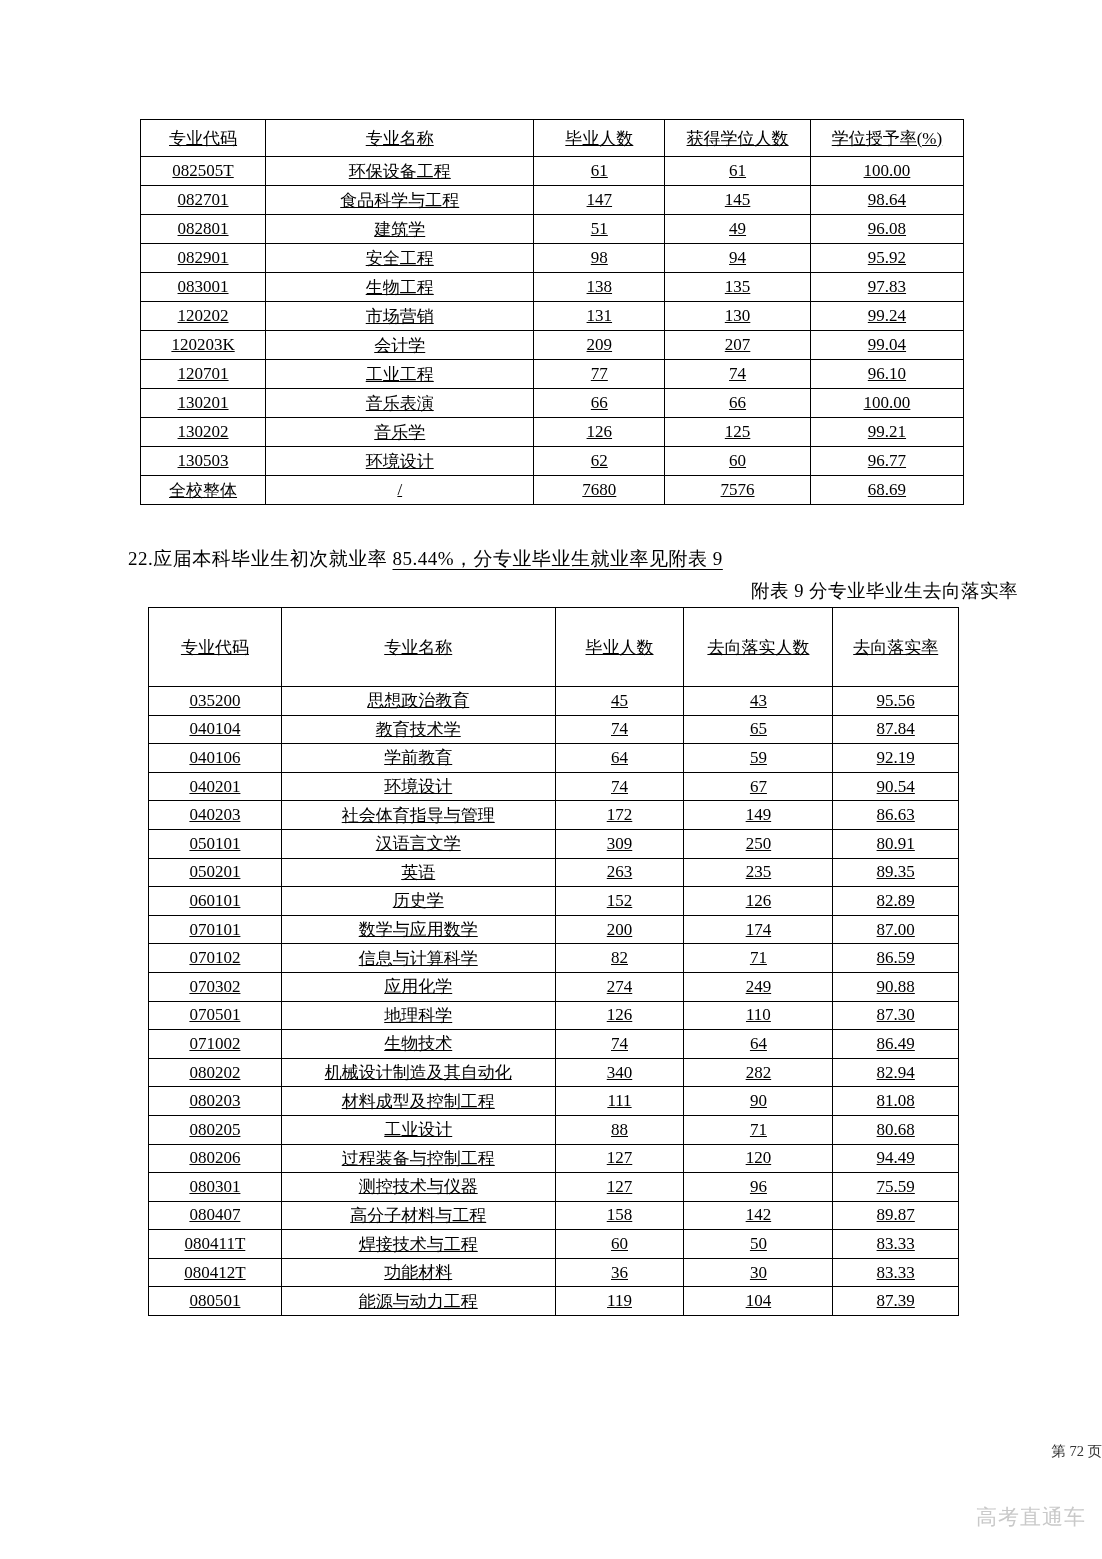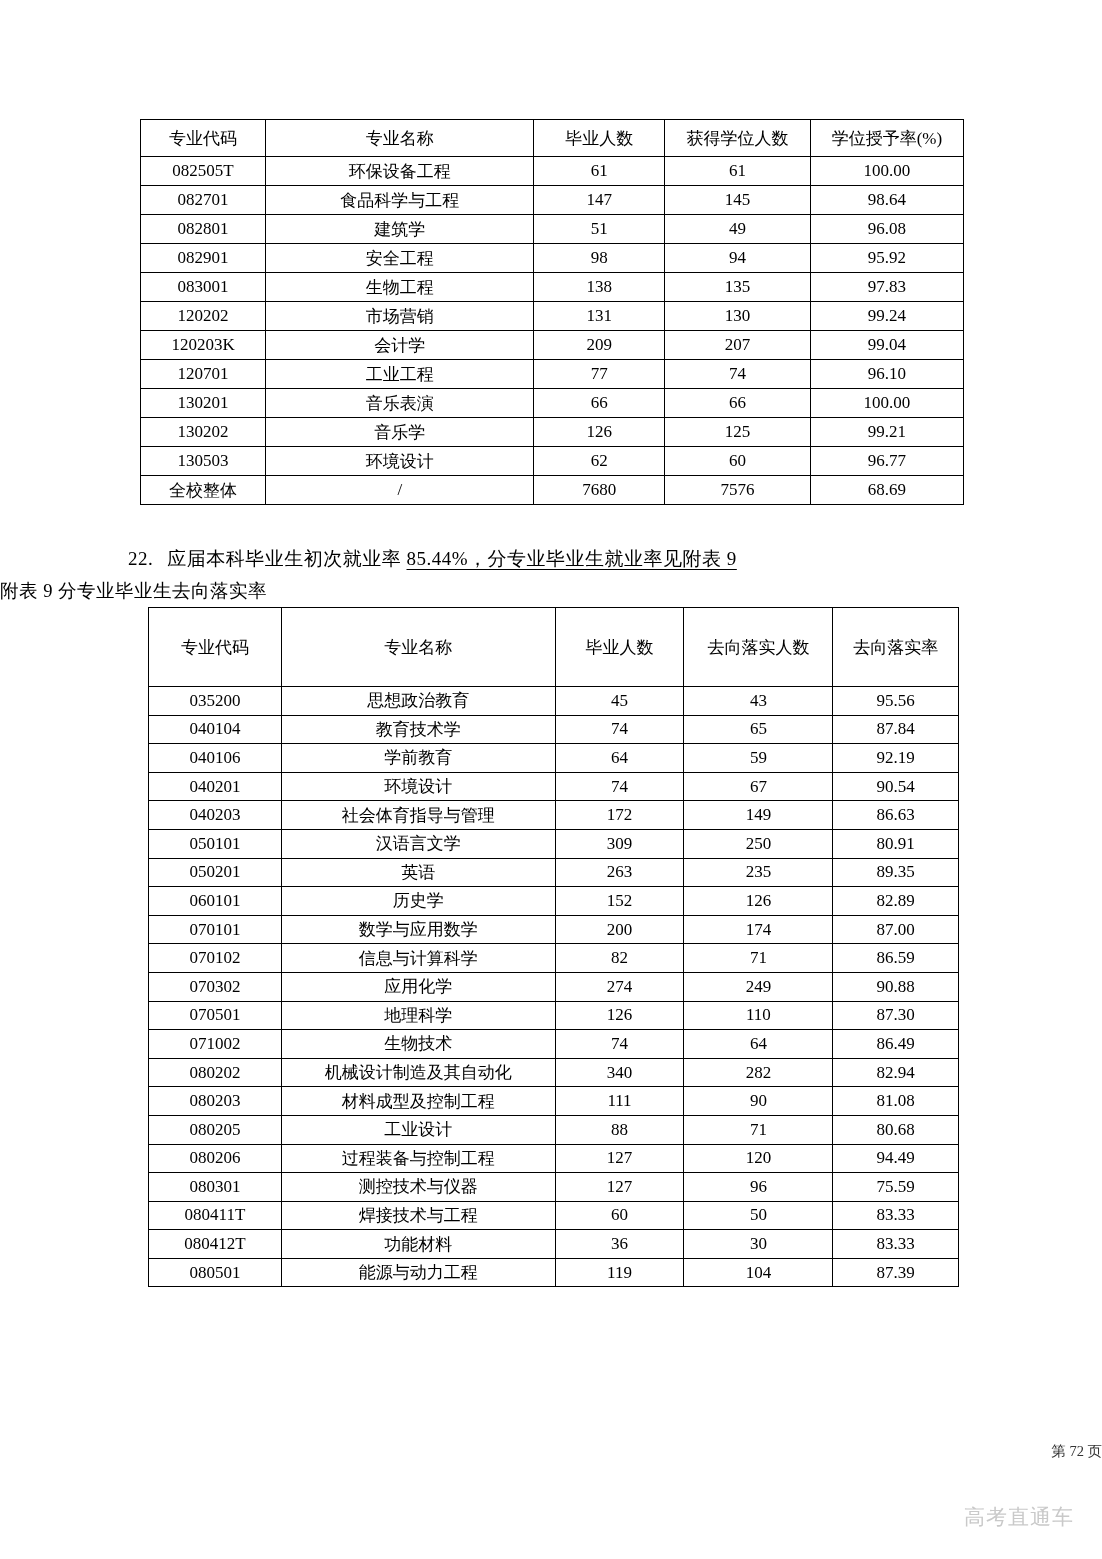--- a/index.html
+++ b/index.html
@@ -9,20 +9,21 @@
     height: 1559px;
     background: #ffffff;
     font-family: "Liberation Serif", "DejaVu Serif", serif;
     color: #000000;
     overflow: hidden;
   }
   table {
     border-collapse: collapse;
     table-layout: fixed;
     width: 100%;
+    text-decoration: underline;
   }
   th, td {
     border: 1px solid #000000;
     text-align: center;
     vertical-align: middle;
     font-weight: normal;
     font-size: 17px;
     padding: 0 2px;
     white-space: nowrap;
     overflow: hidden;
@@ -42,44 +43,44 @@
   .table2-wrap th { height: 78px; }
   .table2-wrap td { height: 27.6px; }
   .note-line {
     position: absolute;
     left: 128px; top: 546px;
     width: 900px;
     font-size: 19px;
     letter-spacing: 0.5px;
     white-space: nowrap;
   }
-  .note-number { margin-right: 14px; }
+  .note-number { margin-right: 0; }
   .underlined {
     text-decoration: underline;
     text-underline-offset: 4px;
   }
   .table2-caption {
     position: absolute;
     left: 0; top: 578px;
     width: 1018px;
-    text-align: left;
+    text-align: right;
     font-size: 18.5px;
     letter-spacing: 0.5px;
   }
   .footer {
     position: absolute;
     left: 0; top: 1442px;
     width: 1102px;
     text-align: right;
     font-size: 14.5px;
     color: #333333;
   }
   .watermark {
     position: absolute;
-    right: 28px; top: 1503px;
+    right: 16px; top: 1503px;
     font-size: 21px;
     color: #c9c9c9;
     letter-spacing: 1px;
     font-family: "Liberation Sans", "DejaVu Sans", sans-serif;
   }
 </style>
 </head>
 <body>
 
 <div class="page">
@@ -334,20 +335,27 @@
             <td>94.49</td>
           </tr>
           <tr>
             <td>080301</td>
             <td>测控技术与仪器</td>
             <td>127</td>
             <td>96</td>
             <td>75.59</td>
           </tr>
           <tr>
+            <td>080407</td>
+            <td>高分子材料与工程</td>
+            <td>158</td>
+            <td>142</td>
+            <td>89.87</td>
+          </tr>
+          <tr>
             <td>080411T</td>
             <td>焊接技术与工程</td>
             <td>60</td>
             <td>50</td>
             <td>83.33</td>
           </tr>
           <tr>
             <td>080412T</td>
             <td>功能材料</td>
             <td>36</td>

